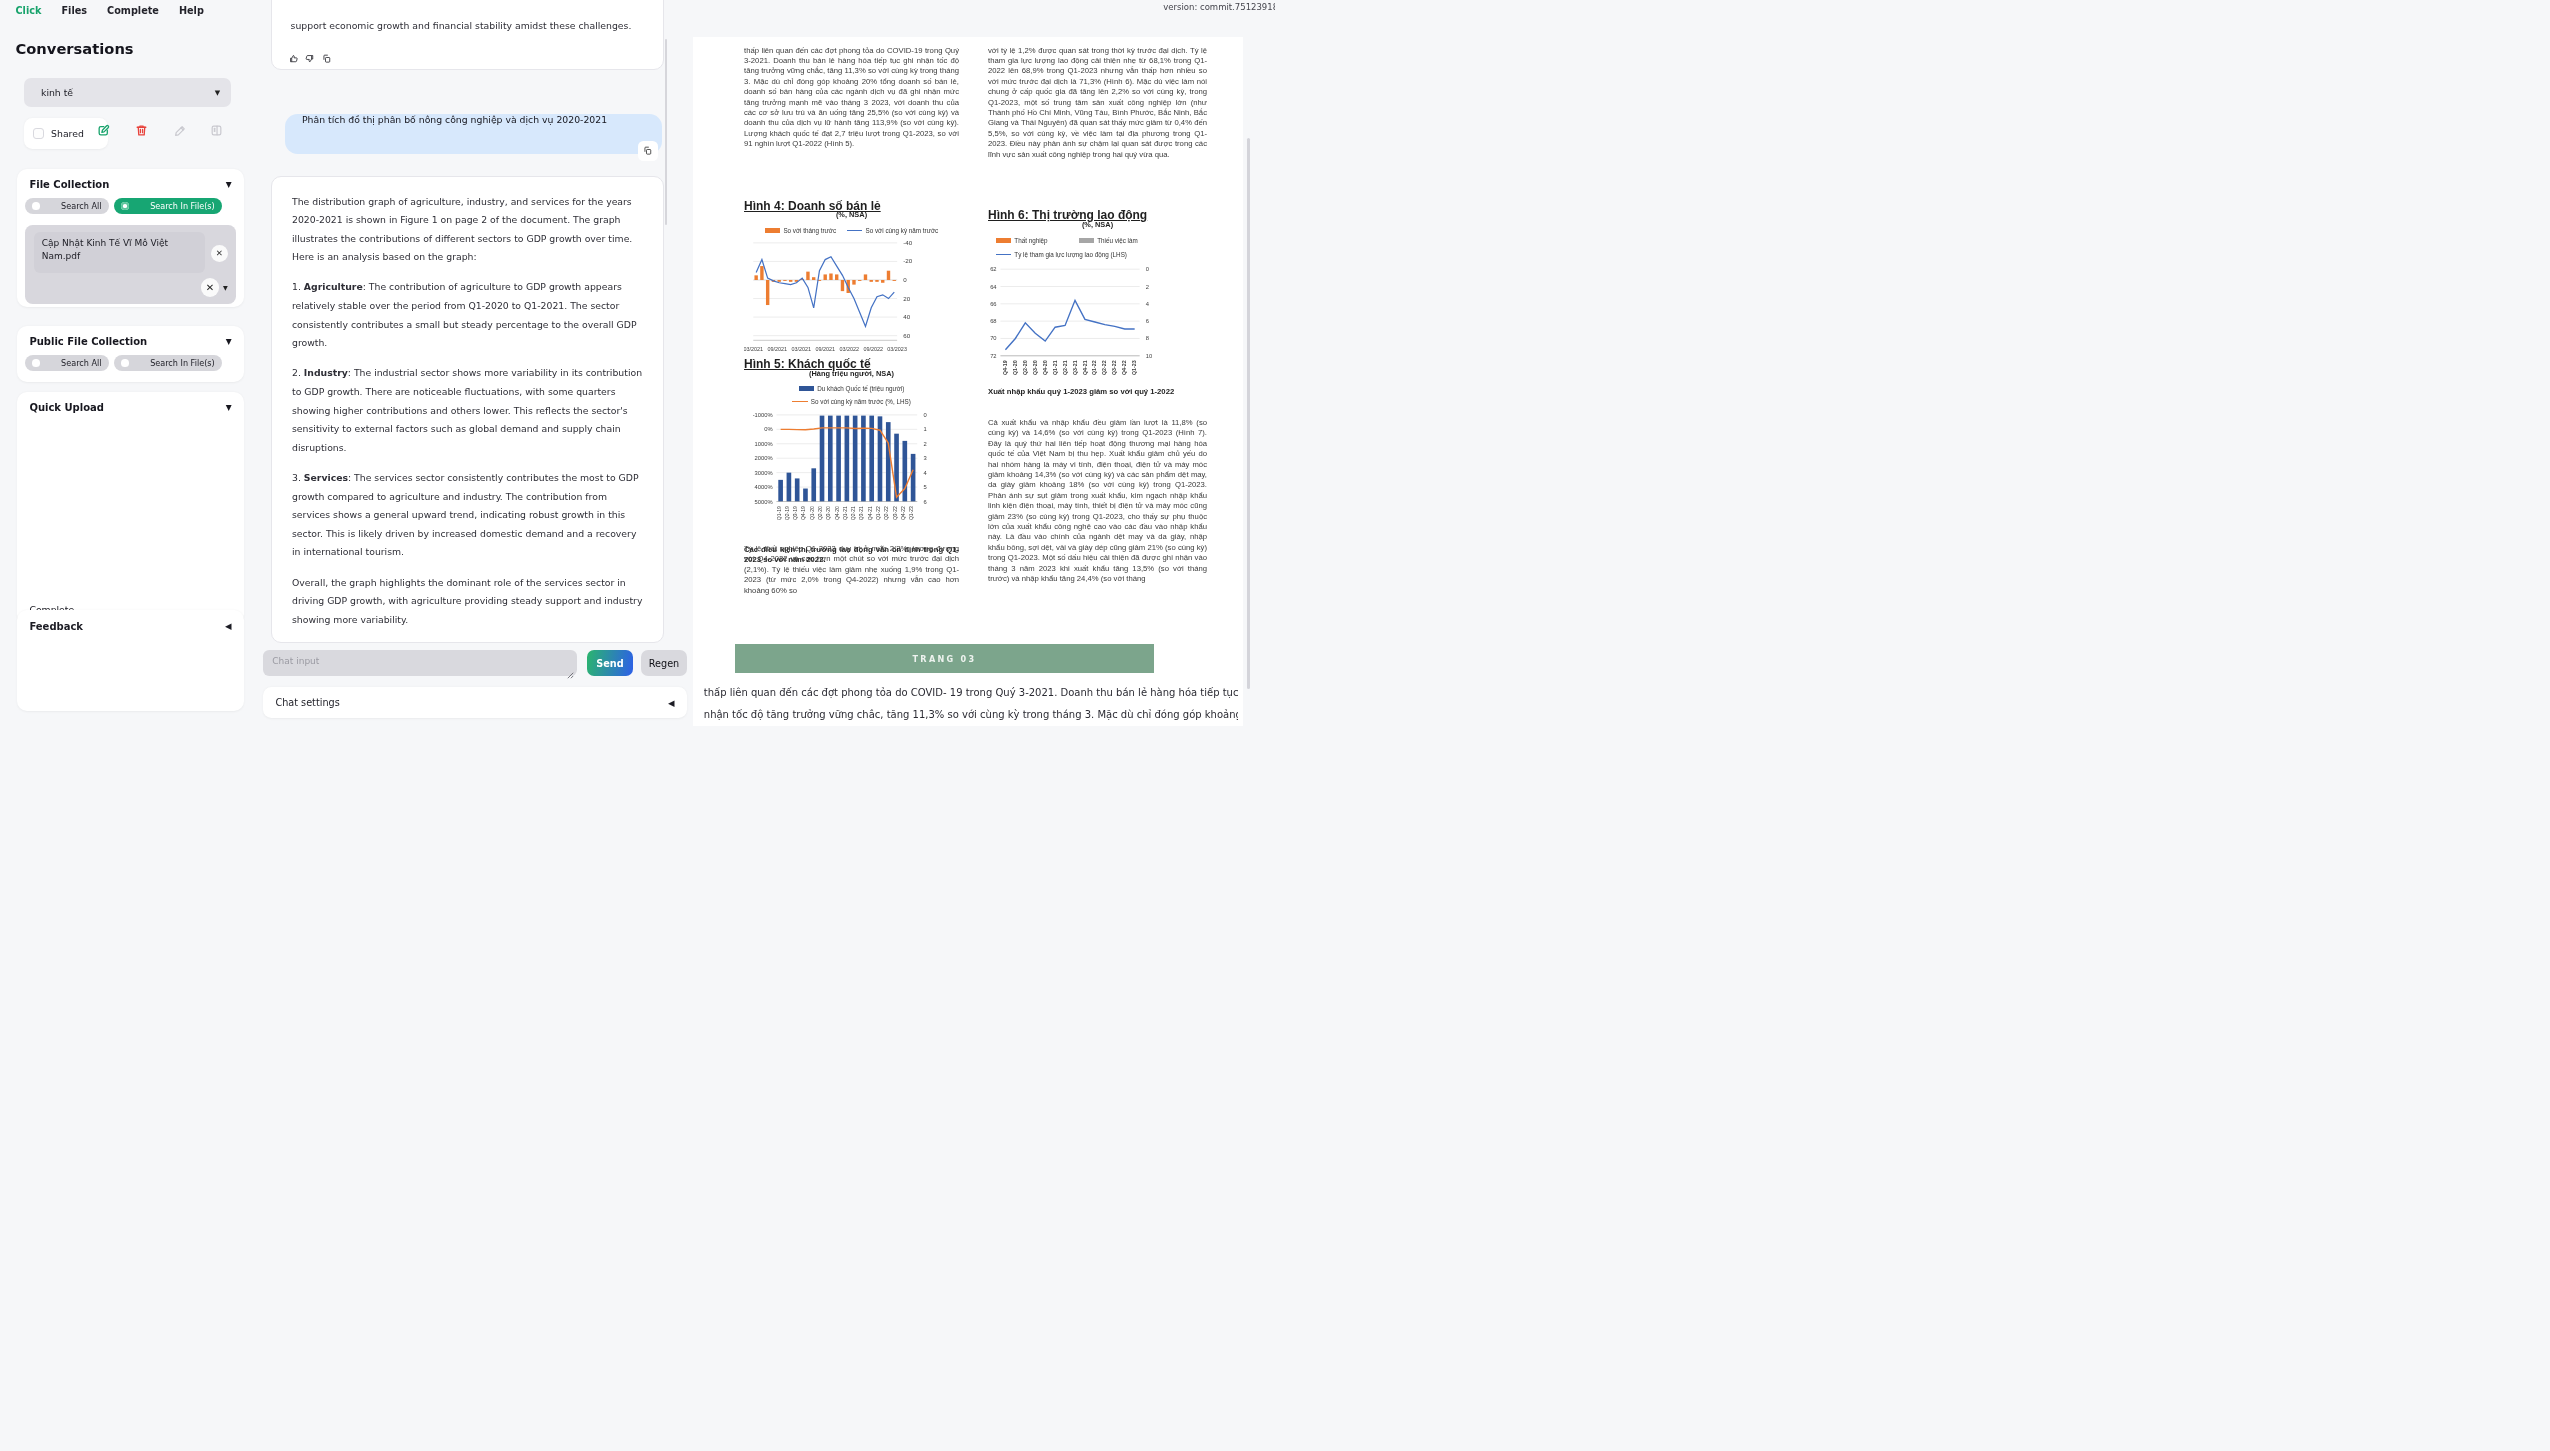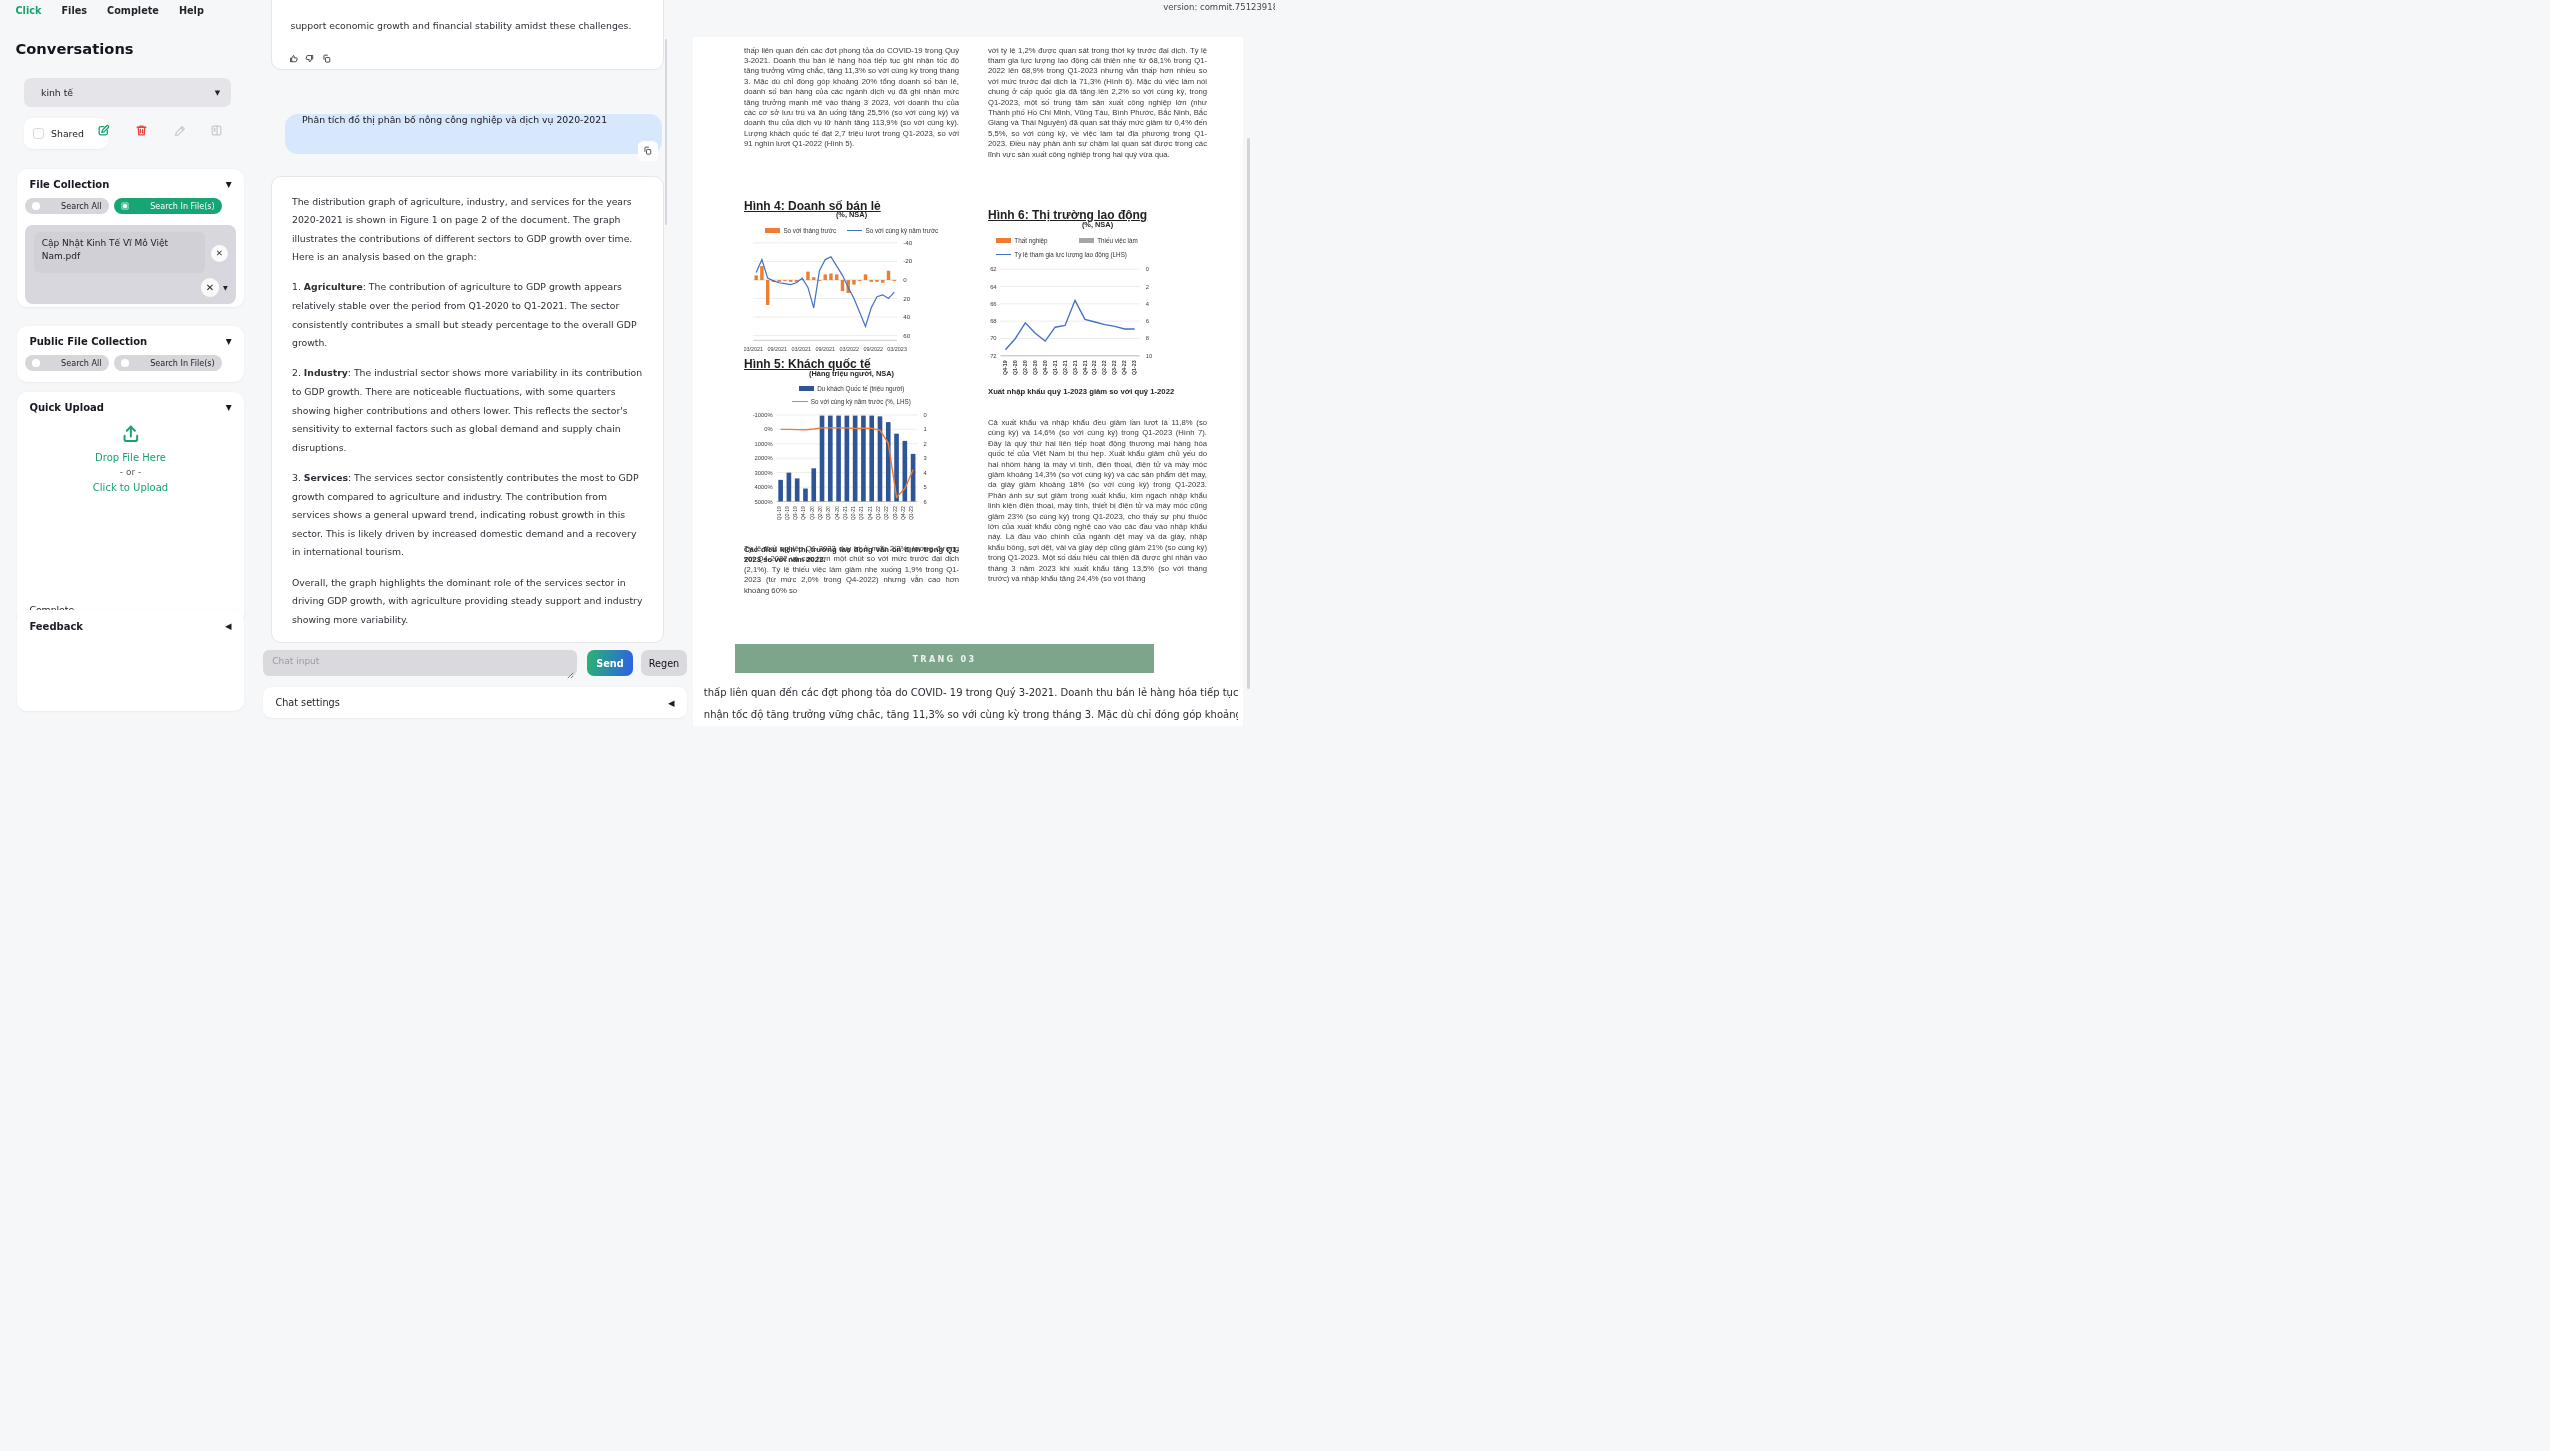--- a/index.html
+++ b/index.html
@@ -185,32 +185,20 @@
         <span>Search In File(s)</span>
       </span>
     </div>
   </div>
 
   <div class="card" style="top:392px;height:232px;">
     <div class="card-head">
       <span>Quick Upload</span>
       <span class="tri">▼</span>
     </div>
-    <div class="upload-zone">
-      <span style="color:#18a36c;">
-        <svg width="21.7" height="21.7" viewBox="0 0 24 24" fill="none" stroke="currentColor" stroke-width="2.2" stroke-linecap="round" stroke-linejoin="round">
-            <path d="M12 15V4"></path>
-            <path d="M7.5 8.5L12 4l4.5 4.5"></path>
-            <path d="M5 14v4a2 2 0 0 0 2 2h10a2 2 0 0 0 2-2v-4"></path>
-          </svg>
-      </span>
-      <div class="lbl-green">Drop File Here</div>
-      <div class="lbl-or">- or -</div>
-      <div class="lbl-green">Click to Upload</div>
-    </div>
     <div class="status-line">Complete.</div>
   </div>
 
   <div class="card" style="top:610px;height:101px;">
     <div class="fb-head">
       <span>Feedback</span>
       <span class="tri">◀</span>
     </div>
   </div>
 

